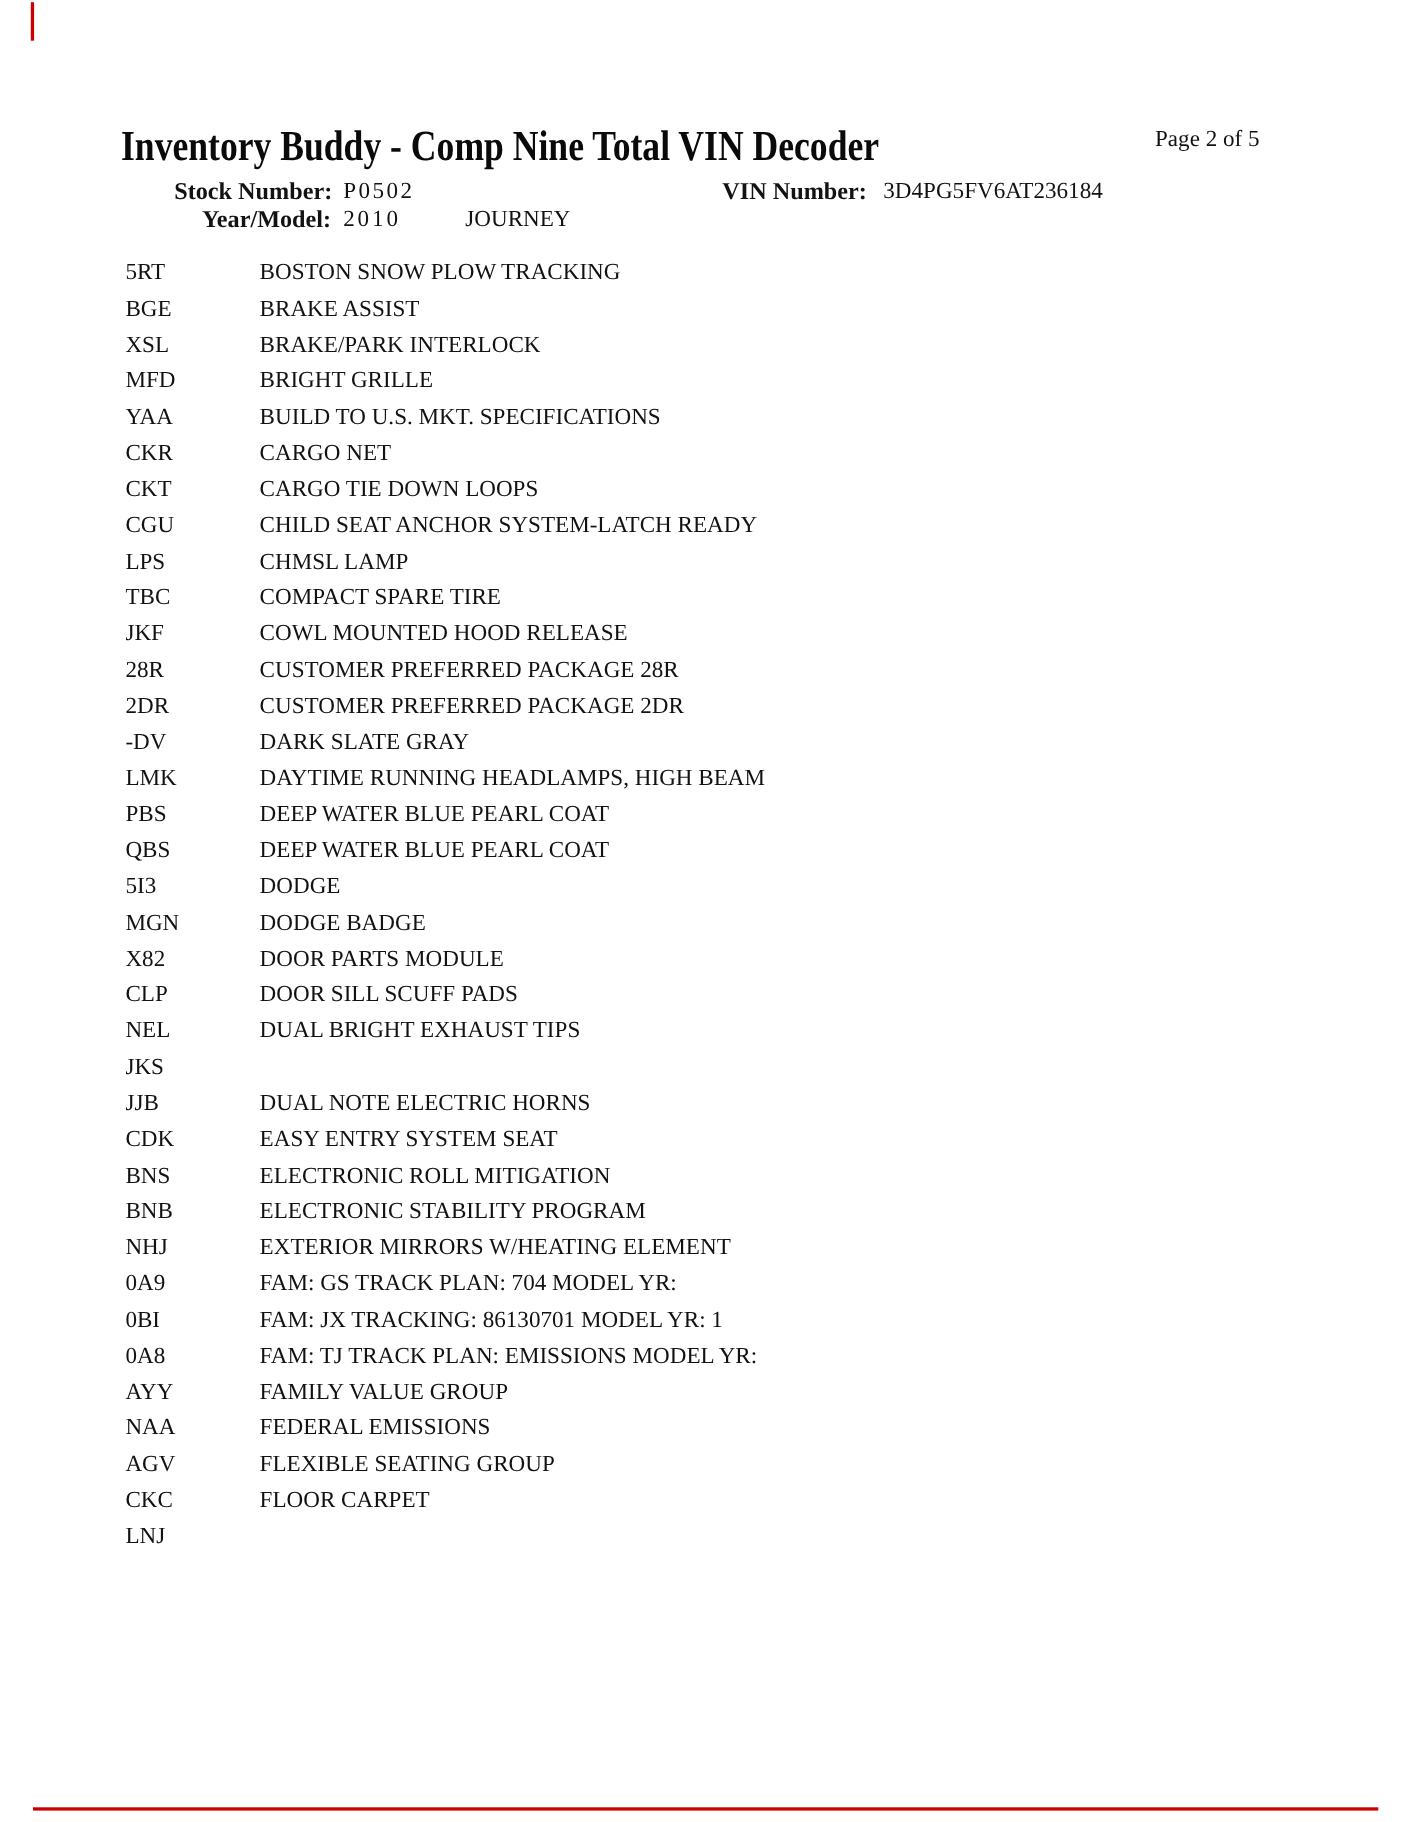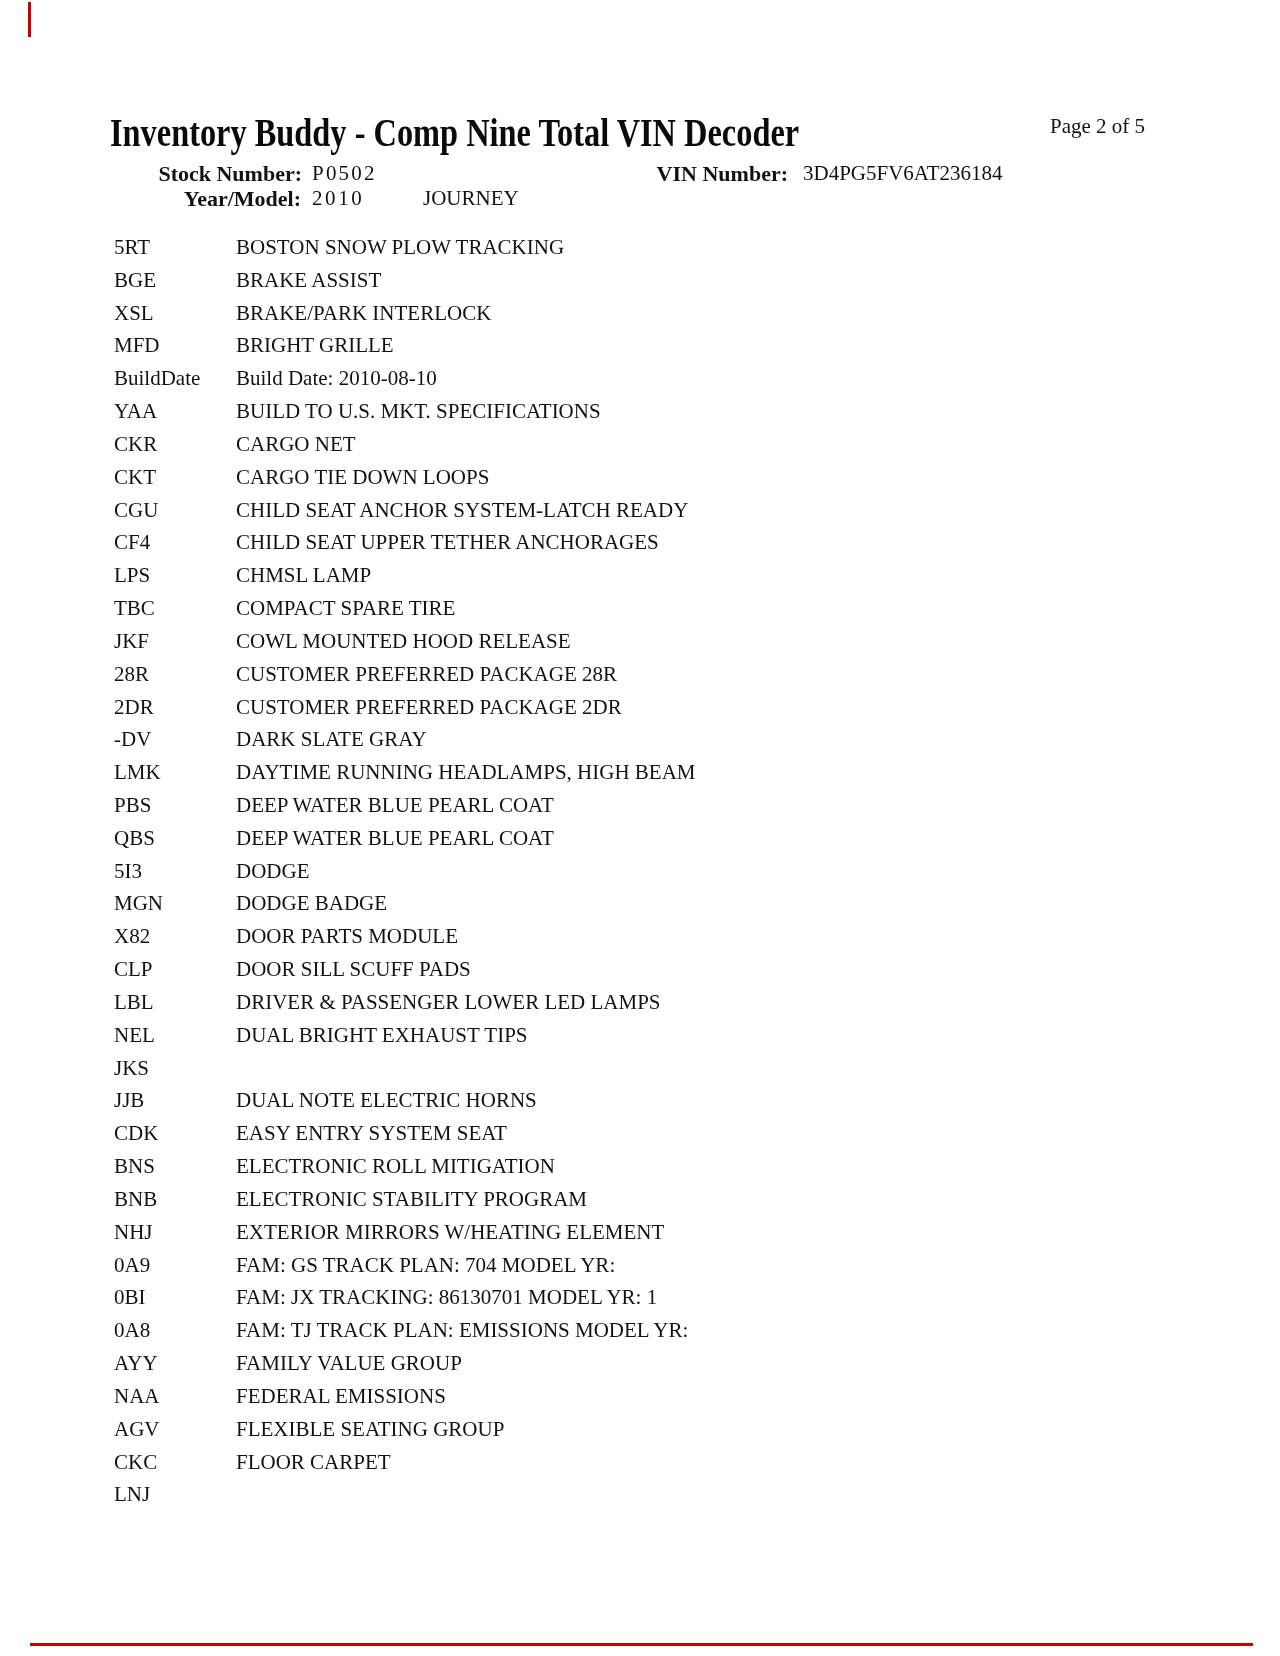--- a/index.html
+++ b/index.html
@@ -106,44 +106,36 @@
       </div>
       <div class="option-row">
         <span class="option-code">XSL</span>
         <span class="option-desc">BRAKE/PARK INTERLOCK</span>
       </div>
       <div class="option-row">
         <span class="option-code">MFD</span>
         <span class="option-desc">BRIGHT GRILLE</span>
       </div>
       <div class="option-row">
-        <span class="option-code">BuildDate</span>
-        <span class="option-desc">Build Date: 2010-08-10</span>
-      </div>
-      <div class="option-row">
         <span class="option-code">YAA</span>
         <span class="option-desc">BUILD TO U.S. MKT. SPECIFICATIONS</span>
       </div>
       <div class="option-row">
         <span class="option-code">CKR</span>
         <span class="option-desc">CARGO NET</span>
       </div>
       <div class="option-row">
         <span class="option-code">CKT</span>
         <span class="option-desc">CARGO TIE DOWN LOOPS</span>
       </div>
       <div class="option-row">
         <span class="option-code">CGU</span>
         <span class="option-desc">CHILD SEAT ANCHOR SYSTEM-LATCH READY</span>
       </div>
       <div class="option-row">
-        <span class="option-code">CF4</span>
-        <span class="option-desc">CHILD SEAT UPPER TETHER ANCHORAGES</span>
-      </div>
-      <div class="option-row">
         <span class="option-code">LPS</span>
         <span class="option-desc">CHMSL LAMP</span>
       </div>
       <div class="option-row">
         <span class="option-code">TBC</span>
         <span class="option-desc">COMPACT SPARE TIRE</span>
       </div>
       <div class="option-row">
         <span class="option-code">JKF</span>
         <span class="option-desc">COWL MOUNTED HOOD RELEASE</span>
@@ -182,24 +174,20 @@
       </div>
       <div class="option-row">
         <span class="option-code">X82</span>
         <span class="option-desc">DOOR PARTS MODULE</span>
       </div>
       <div class="option-row">
         <span class="option-code">CLP</span>
         <span class="option-desc">DOOR SILL SCUFF PADS</span>
       </div>
       <div class="option-row">
-        <span class="option-code">LBL</span>
-        <span class="option-desc">DRIVER &amp; PASSENGER LOWER LED LAMPS</span>
-      </div>
-      <div class="option-row">
         <span class="option-code">NEL</span>
         <span class="option-desc">DUAL BRIGHT EXHAUST TIPS</span>
       </div>
       <div class="option-row">
         <span class="option-code">JKS</span>
       </div>
       <div class="option-row">
         <span class="option-code">JJB</span>
         <span class="option-desc">DUAL NOTE ELECTRIC HORNS</span>
       </div>

